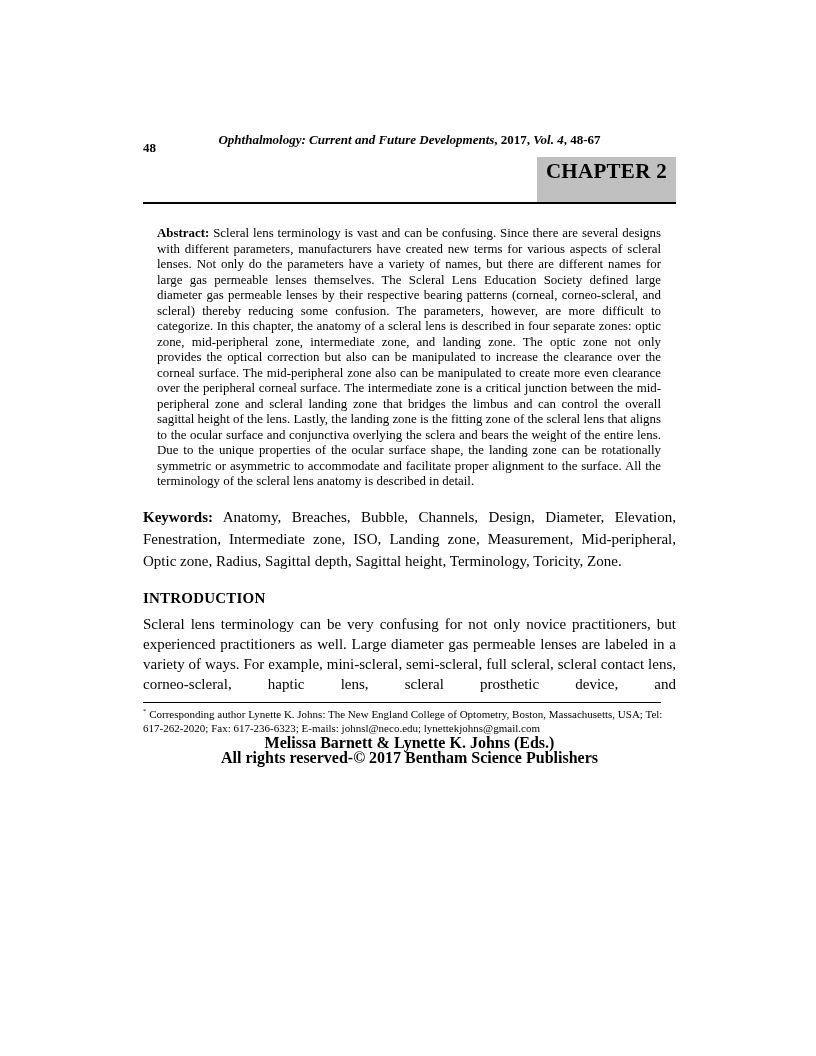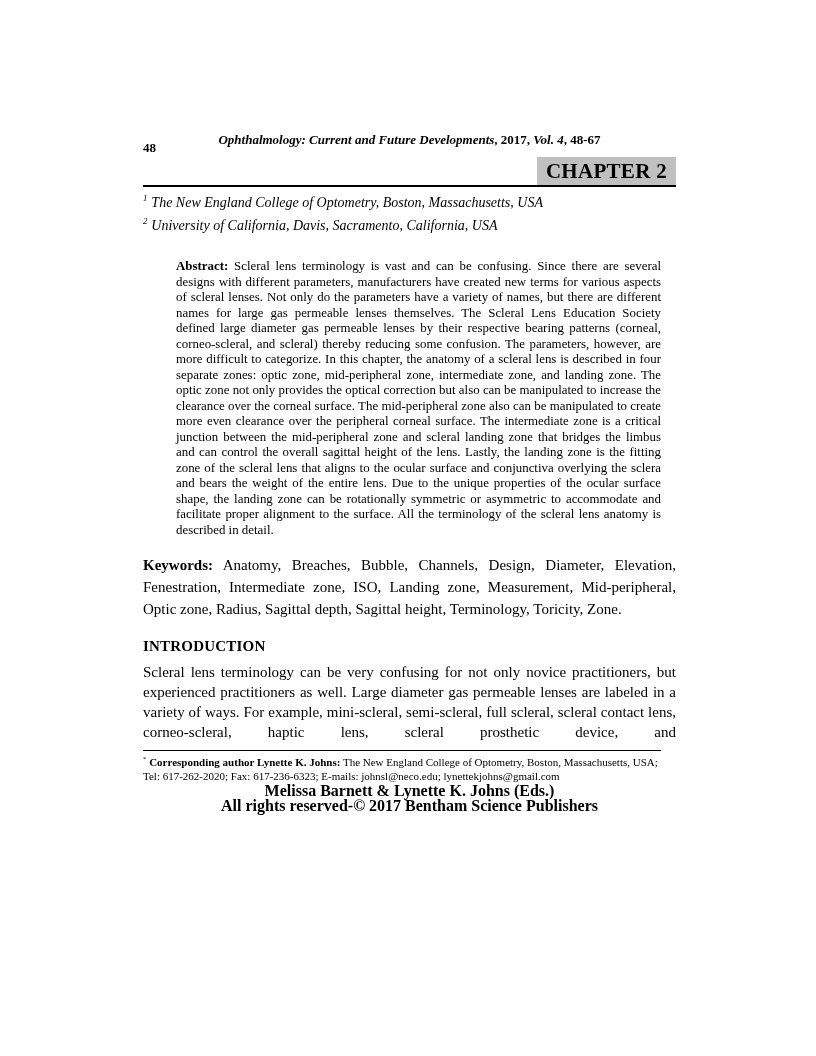--- a/index.html
+++ b/index.html
@@ -23,37 +23,37 @@
   .rh-upright { font-style: normal; }
 
   
   .chapter-banner { margin-top: 10px; border-bottom: 2.5px solid #000; text-align: right; line-height: 0; }
   .chapter-box {
     display: inline-block;
     background: #c0c0c0;
     font-size: 21px;
     font-weight: bold;
     line-height: 26px;
-    padding: 1px 9px 1px 9px;
+    padding: 1px 9px 18px 9px;
     letter-spacing: 0.3px;
     vertical-align: bottom;
   }
 
   
   .chapter-title { font-size: 26px; font-weight: bold; margin: 14px 0 0 0; letter-spacing: 0.2px; }
   .authors-line { margin-top: 11px; font-size: 16px; }
   .author-name { font-weight: bold; }
   sup { font-size: 62%; line-height: 0; }
   .affiliations { margin-top: 5px; font-size: 14px; font-style: italic; }
   .affiliation-line { line-height: 22.5px; }
   .affiliation-line sup { margin-right: 4px; }
 
   
   .abstract-block {
-    margin: 22px 15px 0 33px;
+    margin: 22px 15px 0 14px;
     font-size: 12.9px;
     line-height: 15.5px;
     text-align: justify;
   }
   .abstract-label { font-weight: bold; }
 
   
   .keywords-paragraph { margin-top: 16px; font-size: 15px; line-height: 22px; text-align: justify; }
   .keywords-label { font-weight: bold; }
 
@@ -63,45 +63,41 @@
     margin-top: 7px;
     font-size: 15px;
     line-height: 20px;
     text-align: justify;
     text-align-last: justify;
   }
 
   
   .footnote-rule { margin-top: 8px; width: 518px; border-top: 1.5px solid #000; }
   .footnote-text { margin-top: 4px; font-size: 11px; line-height: 14px; }
-  .footnote-label { font-weight: bold; }
+  .footnote-label { font-weight: normal; }
 
   
   .book-footer { text-align: center; font-weight: bold; font-size: 16px; line-height: 15px; }
 </style>
 </head>
 <body>
 
 <div class="page" style="background: rgb(255, 255, 255); color: rgb(0, 0, 0);">
 
   <div class="header-row">
     <span class="page-num">48</span>
     <div class="running-head"><span class="rh-italic">Ophthalmology: Current and Future Developments</span><span class="rh-upright">, 2017, </span><span class="rh-italic">Vol. 4</span><span class="rh-upright">, 48-67</span></div>
   </div>
 
   <div class="chapter-banner">
     <span class="chapter-box" style="background: rgb(192, 192, 192);"><span>CHAPTER 2</span></span>
   </div>
 
 
 
-  <div class="affiliations">
-    <div class="affiliation-line"><sup>1</sup><span>The New England College of Optometry, Boston, Massachusetts, USA</span></div>
-    <div class="affiliation-line"><sup>2</sup><span>University of California, Davis, Sacramento, California, USA</span></div>
-  </div>
 
   <div class="abstract-block"><span class="abstract-label">Abstract:</span> <span>Scleral lens terminology is vast and can be confusing. Since there are several designs with different parameters, manufacturers have created new terms for various aspects of scleral lenses. Not only do the parameters have a variety of names, but there are different names for large gas permeable lenses themselves. The Scleral Lens Education Society defined large diameter gas permeable lenses by their respective bearing patterns (corneal, corneo-scleral, and scleral) thereby reducing some confusion. The parameters, however, are more difficult to categorize. In this chapter, the anatomy of a scleral lens is described in four separate zones: optic zone, mid-peripheral zone, intermediate zone, and landing zone. The optic zone not only provides the optical correction but also can be manipulated to increase the clearance over the corneal surface. The mid-peripheral zone also can be manipulated to create more even clearance over the peripheral corneal surface. The intermediate zone is a critical junction between the mid-peripheral zone and scleral landing zone that bridges the limbus and can control the overall sagittal height of the lens. Lastly, the landing zone is the fitting zone of the scleral lens that aligns to the ocular surface and conjunctiva overlying the sclera and bears the weight of the entire lens. Due to the unique properties of the ocular surface shape, the landing zone can be rotationally symmetric or asymmetric to accommodate and facilitate proper alignment to the surface. All the terminology of the scleral lens anatomy is described in detail.</span></div>
 
   <div class="keywords-paragraph"><span class="keywords-label">Keywords:</span> <span>Anatomy, Breaches, Bubble, Channels, Design, Diameter, Elevation, Fenestration, Intermediate zone, ISO, Landing zone, Measurement, Mid-peripheral, Optic zone, Radius, Sagittal depth, Sagittal height, Terminology, Toricity, Zone.</span></div>
 
   <h2 class="section-heading">INTRODUCTION</h2>
 
   <div class="body-paragraph">Scleral lens terminology can be very confusing for not only novice practitioners, but experienced practitioners as well. Large diameter gas permeable lenses are labeled in a variety of ways. For example, mini-scleral, semi-scleral, full scleral, scleral contact lens, corneo-scleral, haptic lens, scleral prosthetic device, and</div>
 
   <div class="footnote-rule"></div>

